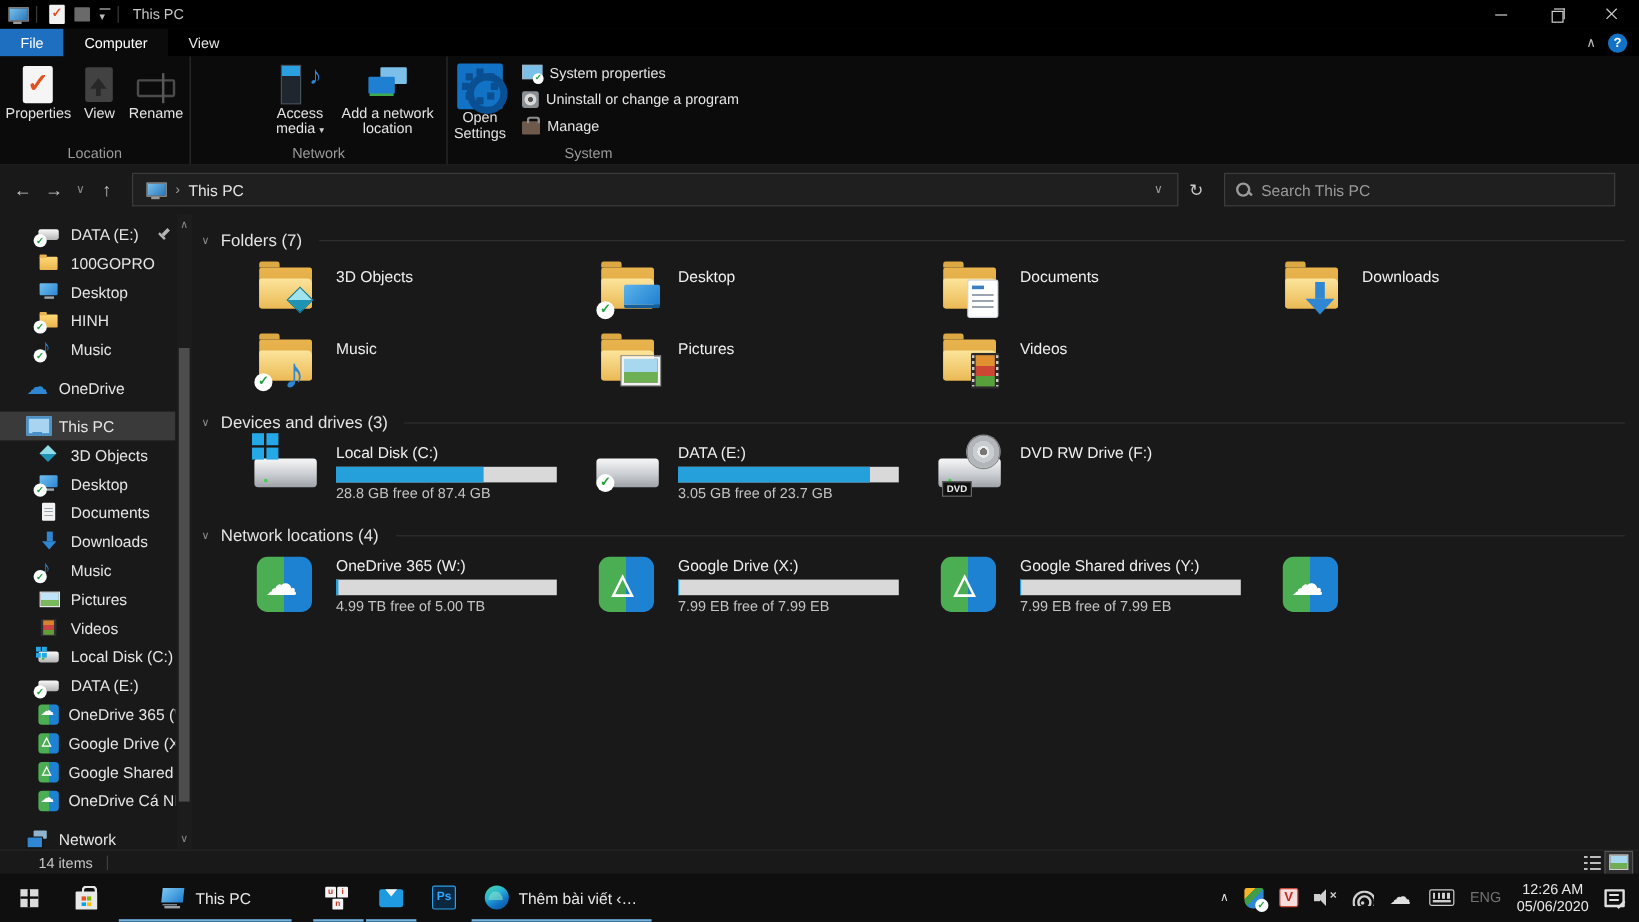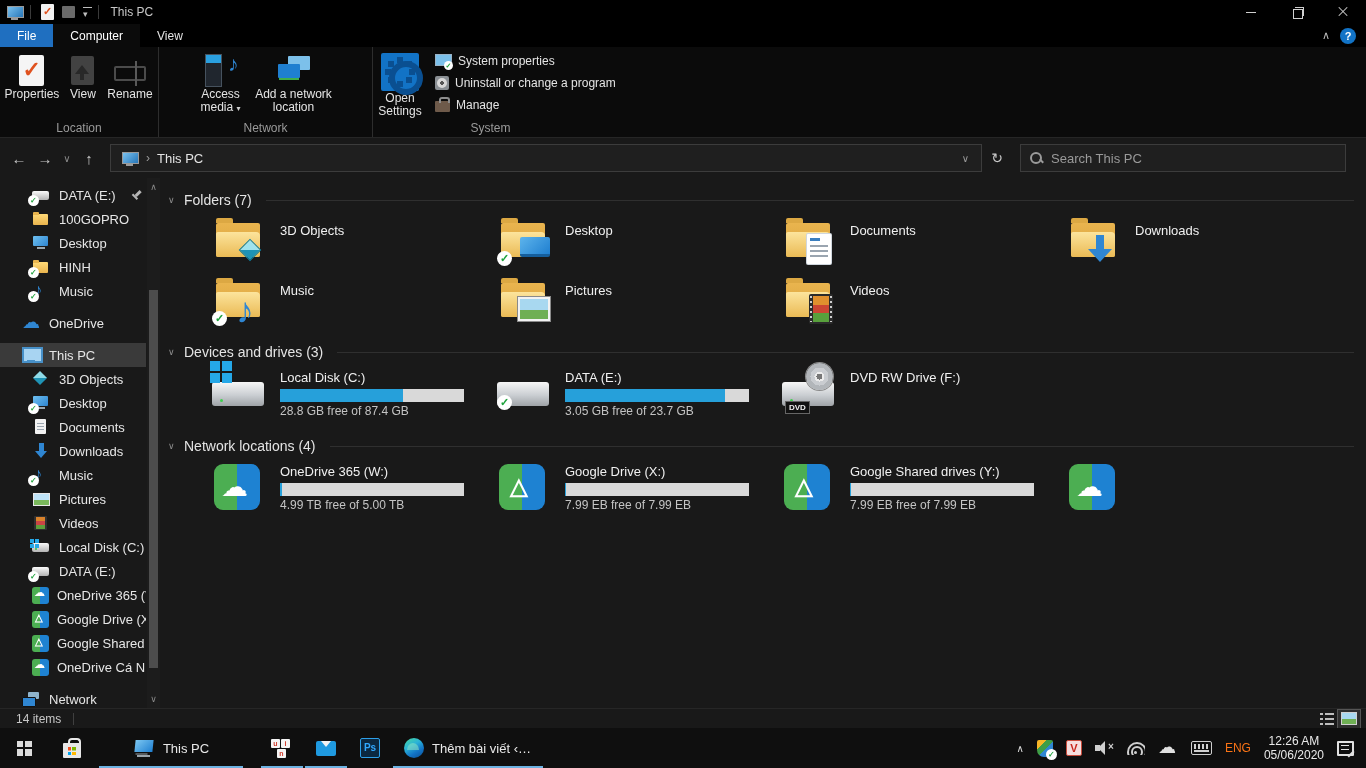--- a/index.html
+++ b/index.html
@@ -188,21 +188,21 @@
   .dfill{height:100%;background:#26a0da}
   .dfree{font-size:12px;color:#c4c4c4;line-height:15px;white-space:nowrap}
   .net-lg{position:absolute;left:2px;top:0;width:46px;height:46px;border-radius:9px;background:linear-gradient(90deg,#4cae52 50%,#1e82d2 50%)}
   .net-lg::before{position:absolute;left:7px;top:7px;color:#fff;font-size:27px}
   .net-lg.cl::before{content:"☁"}
   .net-lg.tr::before{content:"△";left:11px;top:9px;font-size:23px;font-weight:700}
 
   
   .statusbar{position:absolute;left:0;top:708px;width:1366px;height:20px;background:#191919;border-top:1px solid #262626;
     display:flex;align-items:center;font-size:12px;color:#c8c8c8}
-  .st-count{margin-left:16px}
+  .st-count{margin-left:32px}
   .st-div{width:1px;height:12px;background:#3f3f3f;margin-left:12px}
   .viewbtns{margin-left:auto;display:flex;margin-right:6px}
   .vbtn{width:22px;height:18px;display:flex;align-items:center;justify-content:center}
   .vbtn.on{background:#2e2e2e;outline:1px solid #555}
   .v-det{width:14px;height:12px;
     background:repeating-linear-gradient(180deg,#bdbdbd 0 2px,transparent 2px 5px),repeating-linear-gradient(180deg,#bdbdbd 0 2px,transparent 2px 5px);
     background-size:3px 12px,9px 12px;background-position:0 0,5px 0;background-repeat:no-repeat}
   .v-thumb{width:16px;height:13px;border:1px solid #d0d0d0;background:linear-gradient(#a8d8f0 55%,#6faf54 55%)}
 
   
@@ -247,21 +247,21 @@
   .spk i::before{content:"×"}
   .wifi{width:18px;height:13px;overflow:hidden}
   .wifi::before{left:0;top:0;width:16px;height:16px;border:2px solid #cfcfcf;border-radius:50%}
   .wifi::after{left:4px;top:4px;width:8px;height:8px;border:2px solid #cfcfcf;border-radius:50%}
   .wifi i{position:absolute;left:7px;top:9px;width:3px;height:3px;background:#cfcfcf;border-radius:50%}
   .trcloud{width:20px;height:16px}
   .trcloud::before{content:"☁";font-size:18px;color:#e0e0e0;left:0;top:-4px}
   .kbd{width:21px;height:14px;border:1px solid #cfcfcf;border-radius:2px}
   .kbd::before{left:2px;bottom:2px;width:15px;height:2px;background:#cfcfcf}
   .kbd::after{left:2px;top:2px;width:16px;height:5px;background:repeating-linear-gradient(90deg,#cfcfcf 0 2px,transparent 2px 4px)}
-  .lang{font-size:12px;color:#f97316}
+  .lang{font-size:12px;color:#737373}
   .clock{display:flex;flex-direction:column;align-items:center;font-size:12px;line-height:14px;color:#e8e8e8}
   .ac{width:17px;height:15px;border:2px solid #e0e0e0;border-radius:1px}
   .ac::before{left:2px;top:2px;width:8px;height:6px;background:repeating-linear-gradient(180deg,#e0e0e0 0 1.5px,transparent 1.5px 4px)}
   .ac::after{right:-3px;bottom:-1px;width:8px;height:2px;background:#e0e0e0;transform:rotate(-45deg)}
 </style>
 </head>
 <body>
 
 <div class="titlebar">
   <span class="ib q-pc"></span>
@@ -303,21 +303,21 @@
       <span>View</span>
     </div>
     <div class="bigbtn">
       <span class="iw">
           <span class="ib rico-ren"></span>
         </span>
       <span>Rename</span>
     </div>
     <div class="rname">Location</div>
   </div>
-  <div class="rgroup" style="width:214px;justify-content:center">
+  <div class="rgroup" style="width:214px;justify-content:flex-end">
     <div class="bigbtn" style="max-width:56px">
       <span class="iw">
           <span class="ib rico-media"></span>
         </span>
       <span><span>Access media</span> <span class="dar">▾</span></span>
     </div>
     <div class="bigbtn" style="max-width:90px">
       <span class="iw">
           <span class="ib rico-addloc"></span>
         </span>

